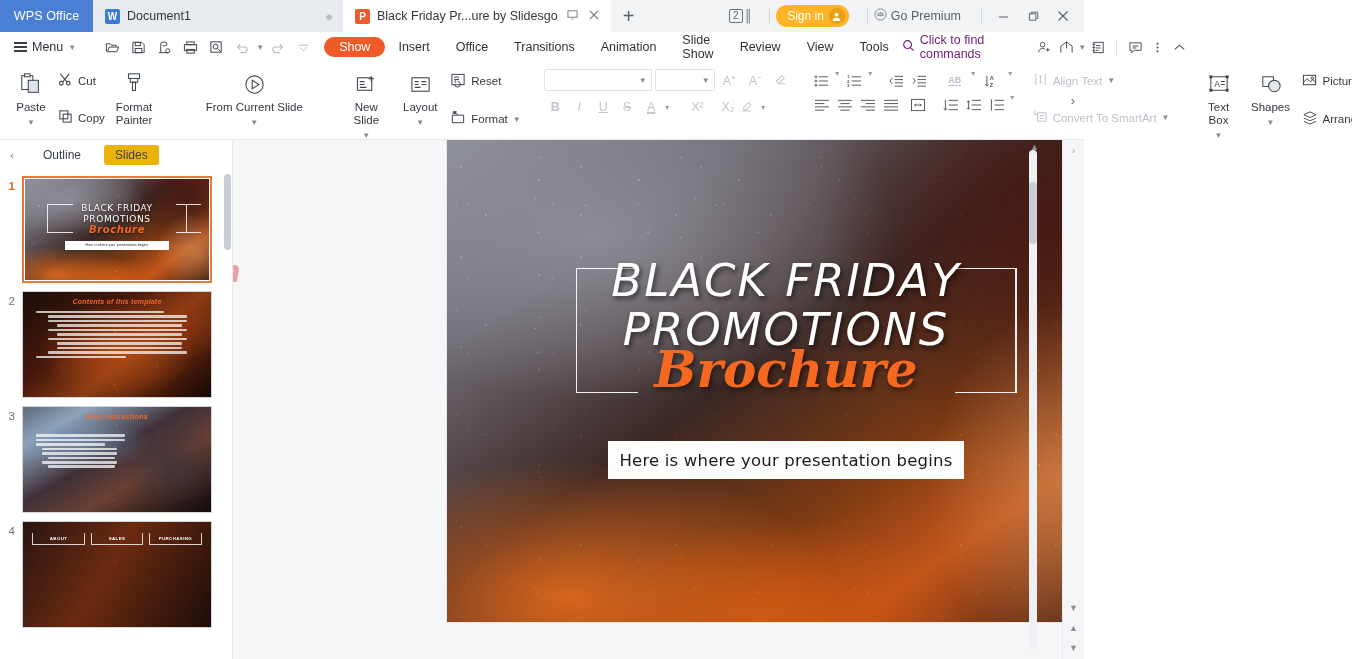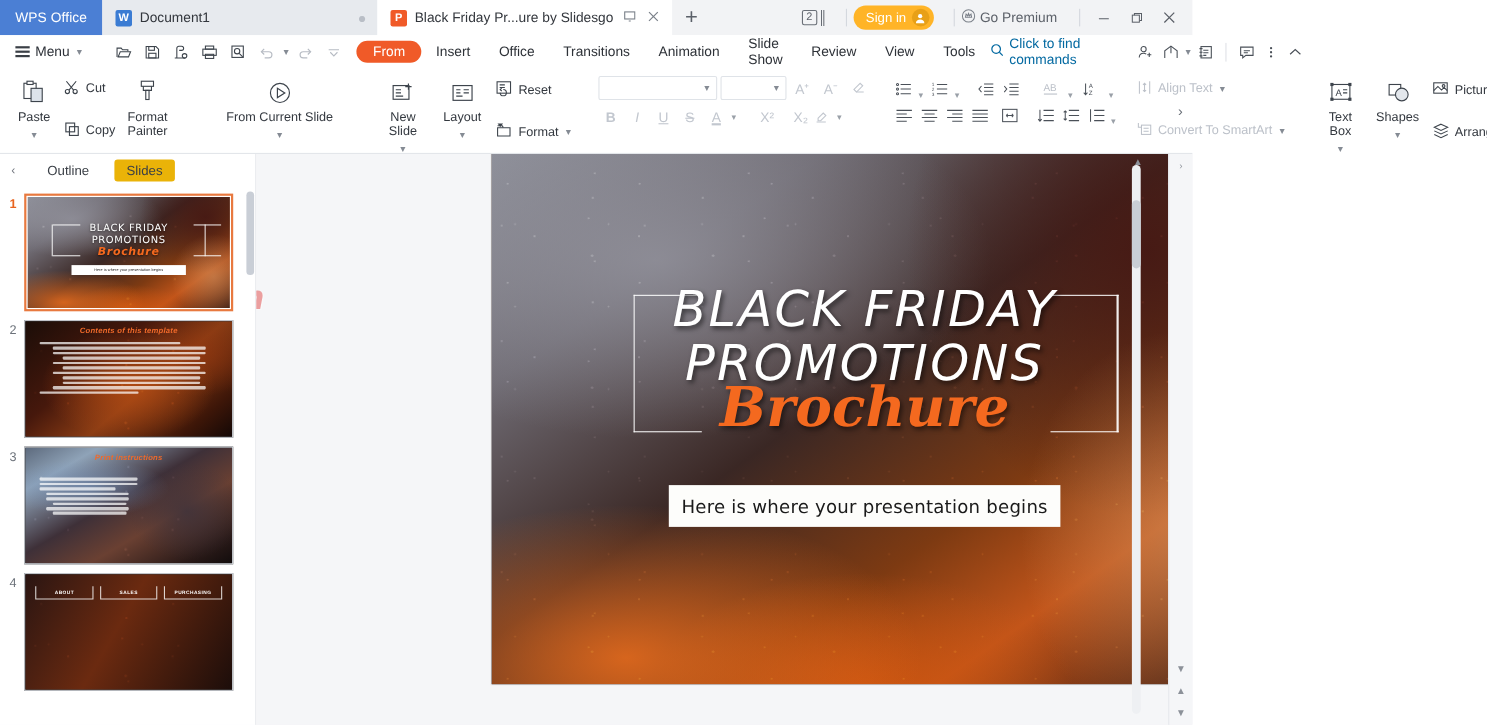--- a/index.html
+++ b/index.html
@@ -83,21 +83,21 @@
   .hamb i { display:block; width:13px; height:1.6px; background:#3a3f46; }
   .caret { font-size:8px; color:#858b94; }
   .qbar { display:flex; align-items:center; gap:1px; margin-left:6px; }
   .qbtn { width:25px; height:24px; display:flex; align-items:center; justify-content:center; color:#3d444c;}
   .qbtn.dis { color:#b6bbc3; }
   .mvsep { width:1px; height:17px; background:#dfe2e7; margin:0 6px; }
   .rtabs { display:flex; align-items:center; gap:0; margin-left:8px; }
   .rtab { font-size:12.5px; color:#2e3238; padding:3px 13px; border-radius:11px; }
   .rtab.active { background:#f05a28; color:#fff; padding:3px 15px; }
   .menu-right { margin-left:auto; display:flex; align-items:center; gap:2px; padding-right:6px;}
-  .findbox { display:flex; align-items:center; gap:5px; color:#0369a1; font-size:12.5px; margin-right:16px;}
+  .findbox { display:flex; align-items:center; gap:5px; color:#701a75; font-size:12.5px; margin-right:16px;}
   .mricon { width:26px; height:24px; display:flex; align-items:center; justify-content:center; color:#4a5058;}
 
   
   .ribbon {
     height: 78px; flex:0 0 78px;
     background:#fff; border-bottom:1px solid #e3e6ea;
     display:flex; align-items:stretch; padding:3px 0 0 4px;
     position:relative;
   }
   .rgroup { display:flex; align-items:flex-start; padding:0 5px; height:72px; }
@@ -122,21 +122,21 @@
   }
   .fontbox.name { width:108px; }
   .fontbox.size { width:60px; }
   .fmtrow { display:flex; align-items:center; gap:1px; padding-top:5px; }
   .fbtn {
     width:23px; height:22px; display:flex; align-items:center; justify-content:center;
     font-size:12.5px; color:#c2c7cf; border-radius:3px;
   }
   .fbtn.wide { width:30px;justify-content:flex-end; }
   .pgrid { display:flex; flex-direction:column; gap:3px; padding-top:5px;}
-  .prow { display:flex; align-items:flex-end; gap:1px; }
+  .prow { display:flex; align-items:flex-start; gap:1px;font-weight:bold; }
   .pbtn { width:22px; height:21px; display:flex;align-items:center;justify-content:center; color:#4a5058; border-radius:3px;}
   .pbtn.dis{ color:#bcc1c9; }
   .pcaret{ width:9px; color:#9aa0a8; font-size:7px; display:flex; align-items:center;}
   .ribbon-expand {
     position:absolute; right:2px; top:26px; width:18px; height:24px;
     display:flex;align-items:center;justify-content:center; color:#6b7079; font-size:13px;
   }
 
   
   .workarea { flex:1; display:flex; min-height:0; background:#f5f6f8; }
@@ -440,21 +440,21 @@
       </div>
       <div class="qbtn dis">
         <svg width="15" height="15" viewBox="0 0 16 16" fill="none" stroke="currentColor" stroke-width="1.05">
             <path d="M3 5.5h10"></path>
             <path d="M4.5 8l3.5 3.5L11.5 8"></path>
           </svg>
       </div>
     </div>
 
     <div class="rtabs">
-      <div class="rtab active"><span>From</span></div>
+      <div class="rtab active"><span>Show</span></div>
       <div class="rtab"><span>Insert</span></div>
       <div class="rtab"><span>Office</span></div>
       <div class="rtab"><span>Transitions</span></div>
       <div class="rtab"><span>Animation</span></div>
       <div class="rtab"><span>Slide Show</span></div>
       <div class="rtab"><span>Review</span></div>
       <div class="rtab"><span>View</span></div>
       <div class="rtab"><span>Tools</span></div>
     </div>
 

